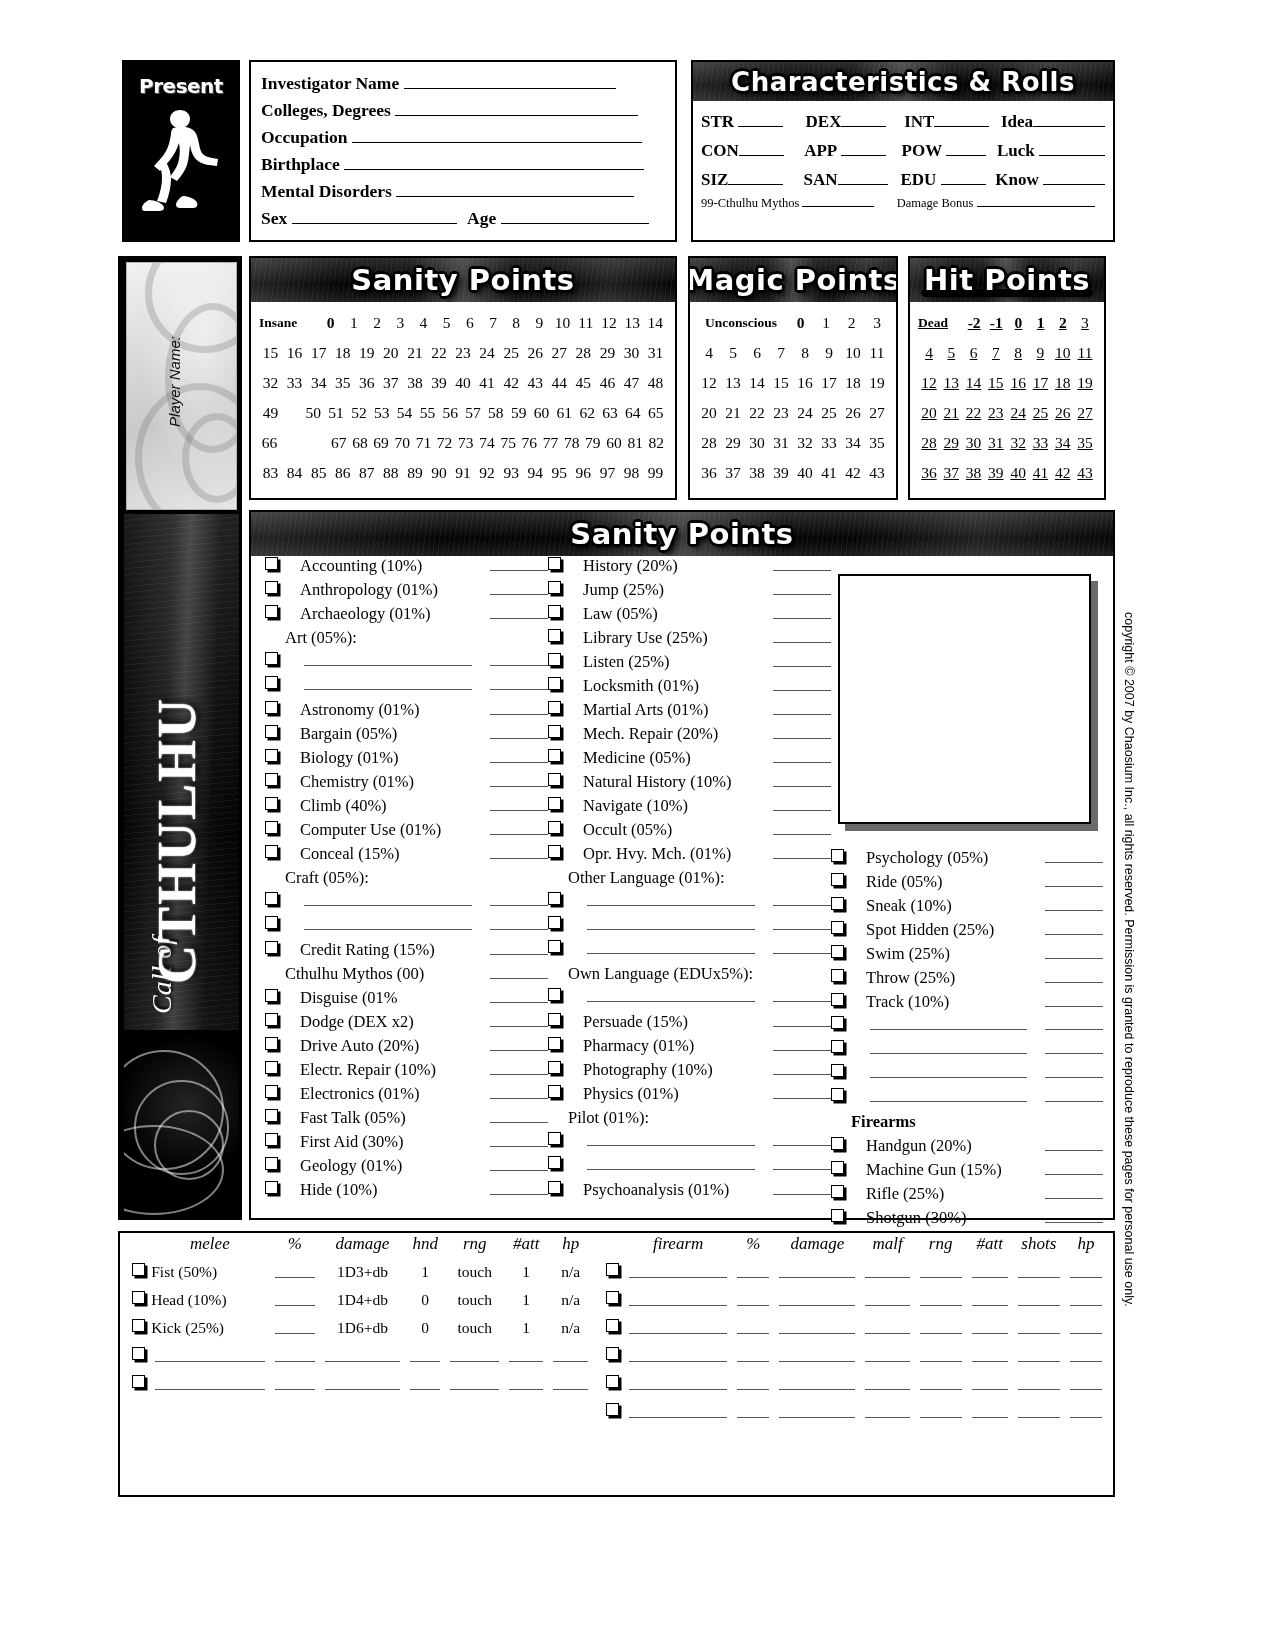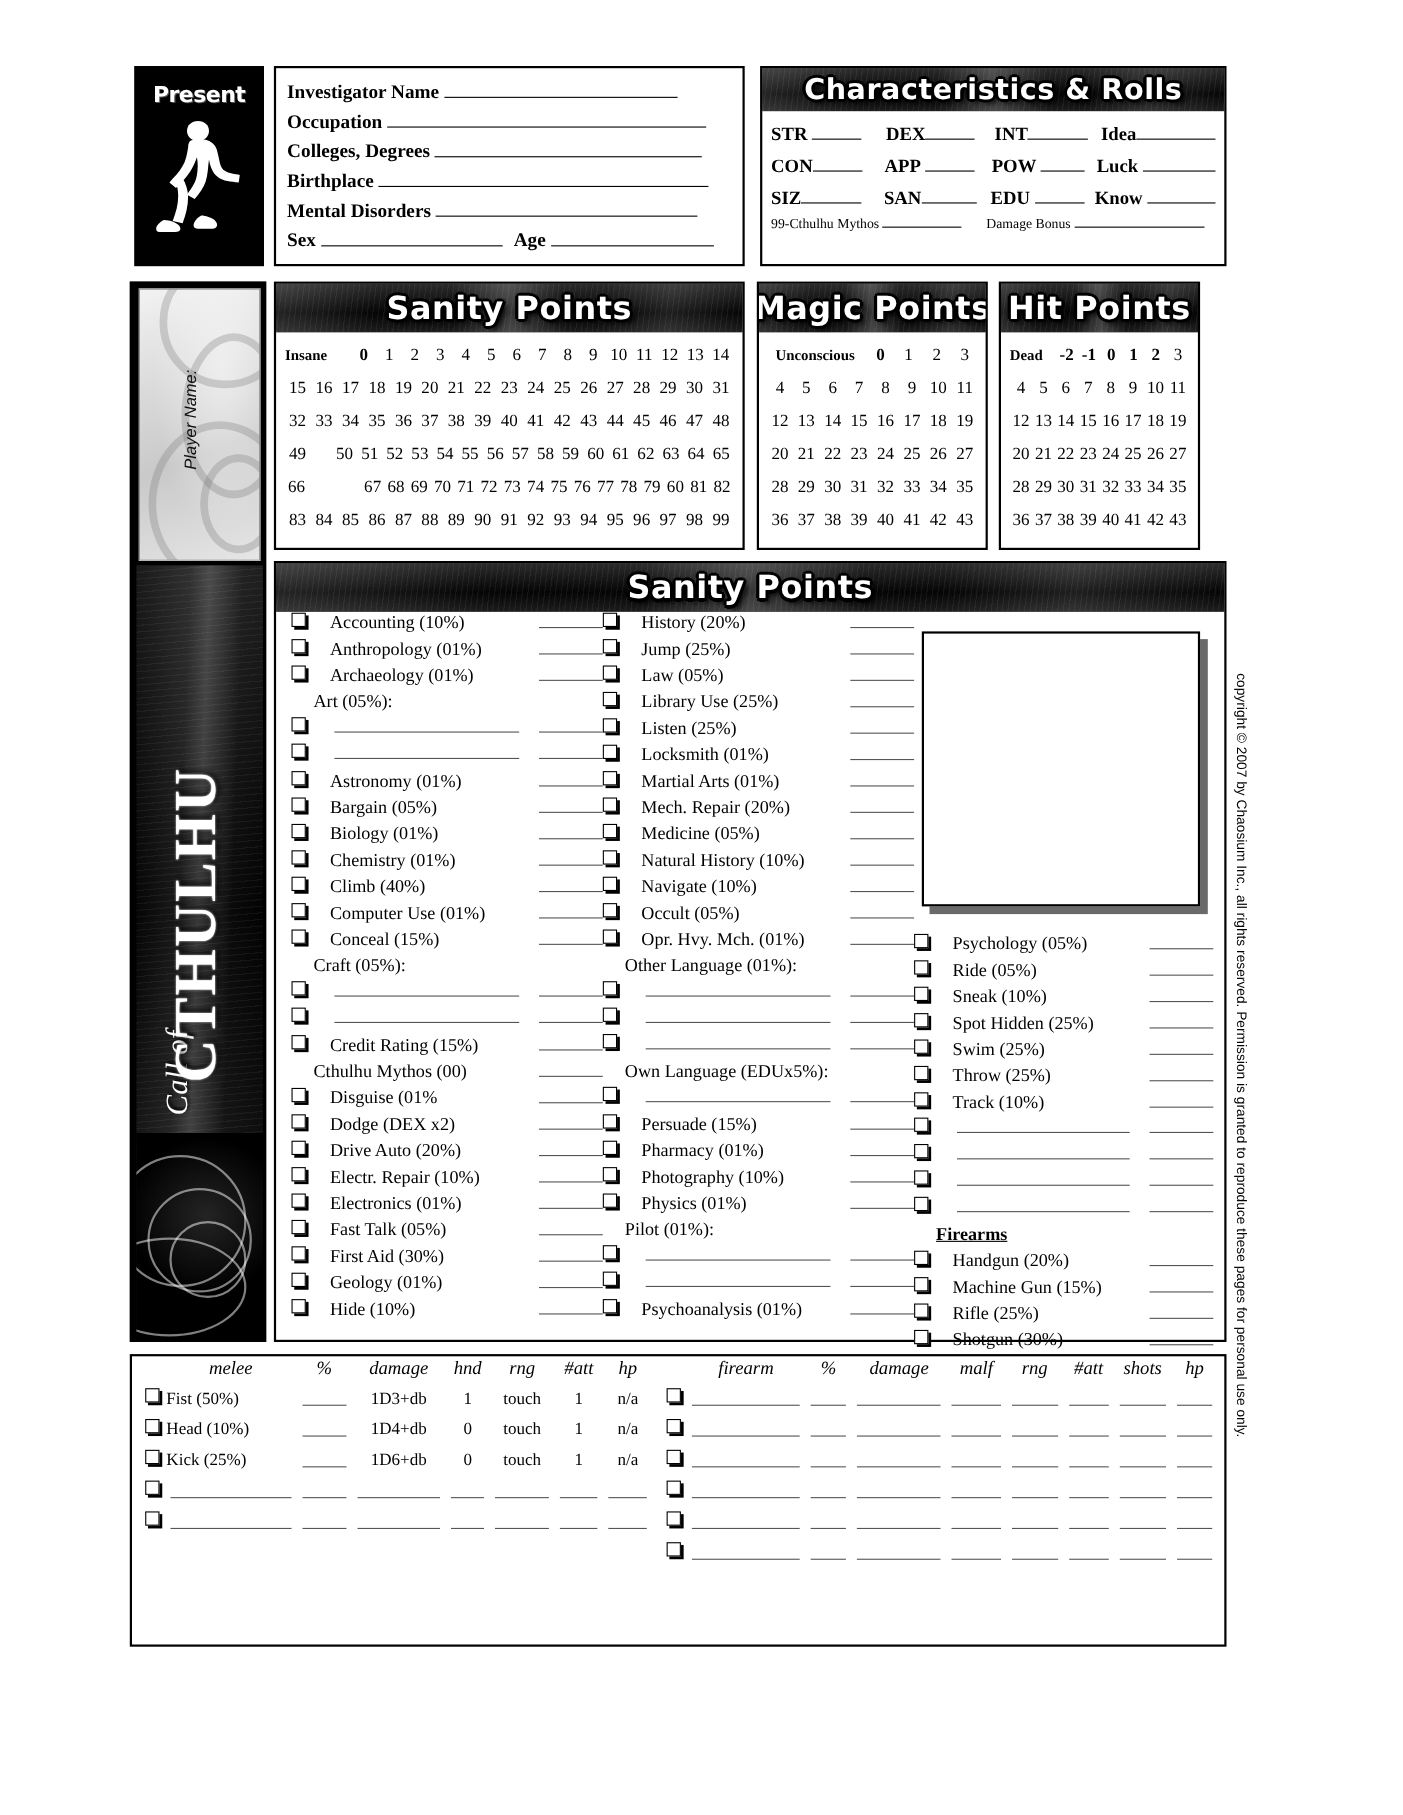--- a/index.html
+++ b/index.html
@@ -205,21 +205,21 @@
     white-space:nowrap;
     display:flex;
     justify-content:space-between;
   }
   .track-row .lead { font-weight:bold; font-size:13.5px; padding-right:2px; }
   .track-row .num { display:inline-block; text-align:center; }
   .track-row .numb { font-weight:bold; }
 
   #sanity-track { left:249px; top:256px; width:428px; height:244px; }
   #magic-track  { left:688px; top:256px; width:210px; height:244px; }
-  #hit-track    { left:908px; top:256px; width:183px; height:244px; }
+  #hit-track    { left:908px; top:256px; width:198px; height:244px;text-decoration:underline; }
 
   
   #skills-panel {
     position:absolute; left:249px; top:510px; width:866px; height:710px;
   }
   #skills-banner { height:44px; }
   #skills-banner .banner-title { font-size:29px; }
   #skills-body { position:relative; height:664px; }
 
   .skill-col { position:absolute; top:0; }
@@ -251,21 +251,21 @@
     border-bottom:1px solid #555;
     height:14px;
     margin-right:14px;
   }
   .sk-val {
     flex:0 0 58px;
     border-bottom:1px solid #555;
     height:14px;
     margin-left:4px;
   }
-  .sk-heading { font-weight:bold;text-decoration:underline; }
+  .sk-heading { font-weight:bold; }
 
   #notes-box {
     position:absolute;
     left:587px; top:18px;
     width:253px; height:250px;
     border:2px solid #000;
     background:#fff;
     box-shadow:7px 7px 0 rgba(80,80,80,.85);
   }
 
@@ -317,26 +317,26 @@
     </g>
   </svg>
 </div>
 
 <div id="info-panel" class="box">
   <div class="info-line">
     <span class="lbl">Investigator Name</span>
     <span class="dotrule" style="width:212px"></span>
   </div>
   <div class="info-line">
+    <span class="lbl">Colleges, Degrees</span>
+    <span class="dotrule" style="width:243px"></span>
+  </div>
+  <div class="info-line">
     <span class="lbl">Occupation</span>
     <span class="dotrule" style="width:290px"></span>
-  </div>
-  <div class="info-line">
-    <span class="lbl">Colleges, Degrees</span>
-    <span class="dotrule" style="width:243px"></span>
   </div>
   <div class="info-line">
     <span class="lbl">Birthplace</span>
     <span class="dotrule" style="width:300px"></span>
   </div>
   <div class="info-line">
     <span class="lbl">Mental Disorders</span>
     <span class="dotrule" style="width:238px"></span>
   </div>
   <div class="info-line">

